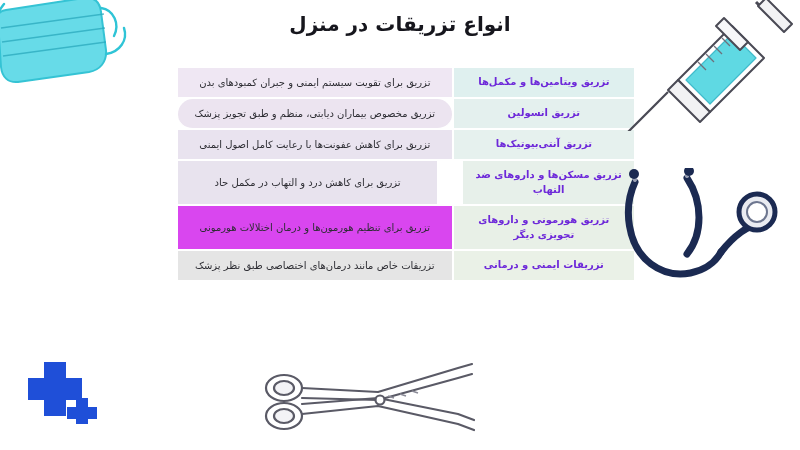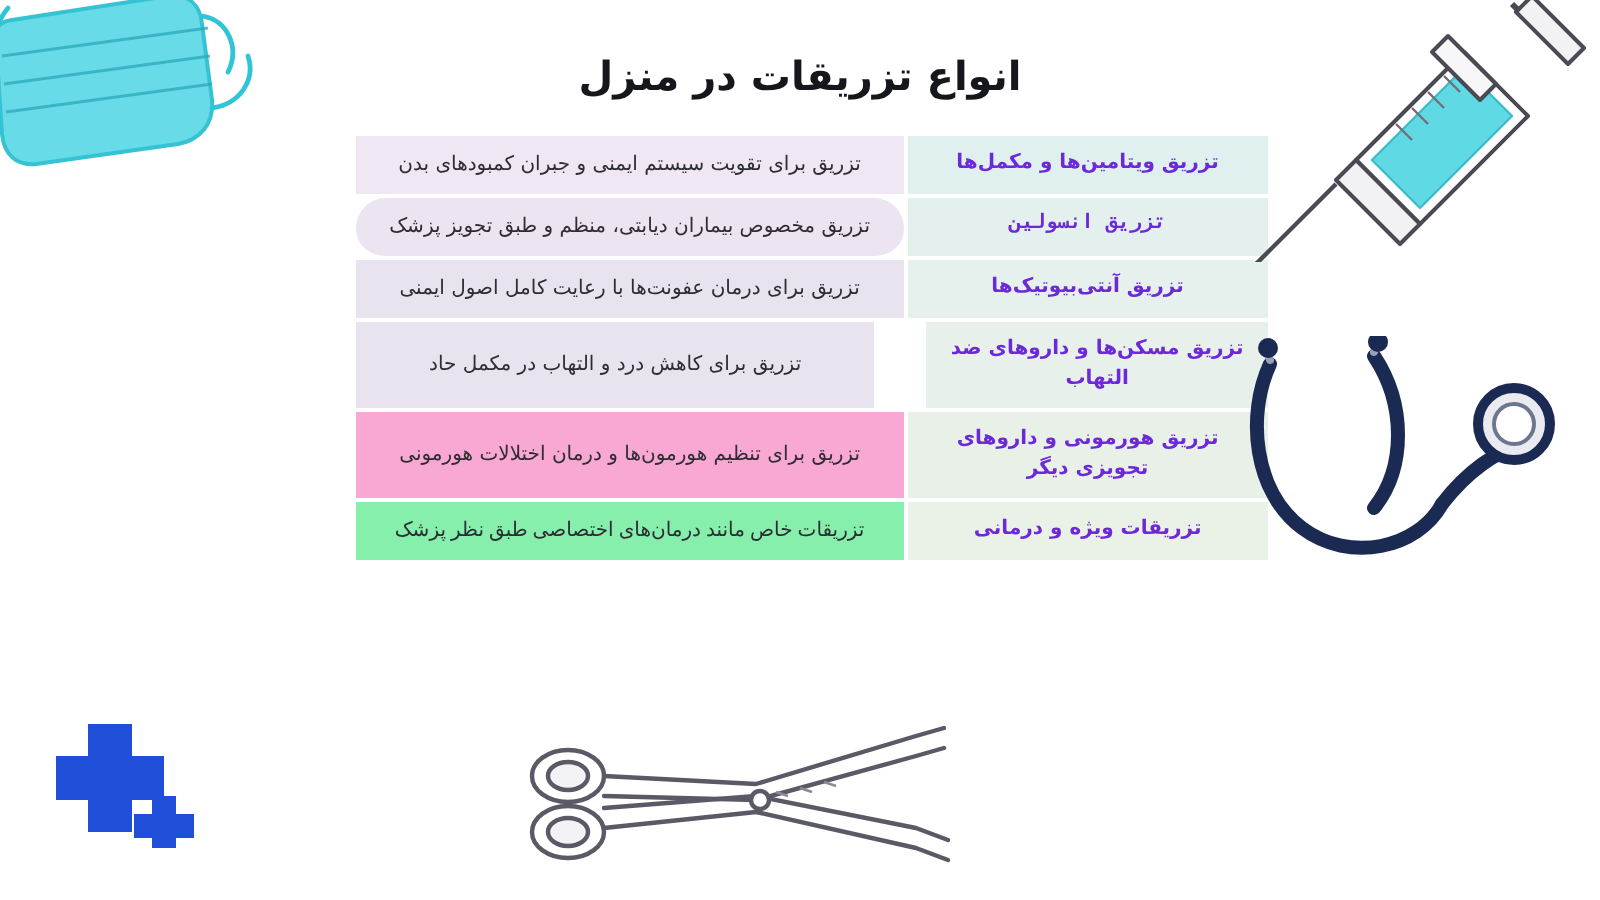--- a/index.html
+++ b/index.html
@@ -11,21 +11,21 @@
     height: 450px;
     background: #ffffff;
     font-family: "DejaVu Sans", "Liberation Sans", sans-serif;
     overflow: hidden;
     position: relative;
   }
 
   
   .title {
     position: absolute;
-    top: 26px;
+    top: 12px;
     left: 0;
     width: 100%;
     text-align: center;
     font-size: 20px;
     font-weight: bold;
     color: #16161d;
     letter-spacing: 0.3px;
     direction: rtl;
   }
 
@@ -70,30 +70,30 @@
     justify-content: center;
     text-align: left;
     font-size: 10px;
     color: #2d2d33;
     line-height: 1.5;
     border-bottom: 2px solid #ffffff;
     margin-left: 12px;
   }
   .r0 .cell-title { background: #dff0ef; }
   .r0 .cell-desc  { background: #efe7f3; }
-  .r1 .cell-title { background: #e4f0ee; font-family: Liberation Mono, monospace; }
+  .r1 .cell-title { background: #e4f0ee; }
   .r1 .cell-desc  { background: #ece4f0; border-radius: 15px; }
   .r2 .cell-title { background: #e6f1ee; }
   .r2 .cell-desc  { background: #e9e3ef; }
   .r3 .cell-title { background: #e7f0ea; margin-left: 24px; }
   .r3 .cell-desc  { background: #e8e3ee; }
   .r4 .cell-title { background: #e8f0e7; }
-  .r4 .cell-desc  { background: #f9a8d4; }
+  .r4 .cell-desc  { background: #d946ef; }
   .r5 .cell-title { background: #eaf1e7; }
-  .r5 .cell-desc  { background: #86efac; font-family: Liberation Serif, serif; }
+  .r5 .cell-desc  { background: #e5e5e5; }
 
   
   .art { position: absolute; pointer-events: none; }
   #mask-art     { top: -6px;  left: -12px; }
   #syringe-art  { top: -4px;  right: 4px; }
   #steth-art    { top: 168px; right: 8px; }
   #scissors-art { bottom: 2px; left: 258px; }
   #plus-art     { bottom: 26px; left: 18px; }
 </style>
 </head>
@@ -108,35 +108,35 @@
     <div class="cell-desc">تزریق برای تقویت سیستم ایمنی و جبران کمبودهای بدن</div>
   </div>
 
   <div class="row r1">
     <div class="cell-title">تزریق انسولین</div>
     <div class="cell-desc">تزریق مخصوص بیماران دیابتی، منظم و طبق تجویز پزشک</div>
   </div>
 
   <div class="row r2">
     <div class="cell-title">تزریق آنتی‌بیوتیک‌ها</div>
-    <div class="cell-desc">تزریق برای درمان عفونت‌ها با رعایت کامل اصول ایمنی</div>
+    <div class="cell-desc">تزریق برای کاهش عفونت‌ها با رعایت کامل اصول ایمنی</div>
   </div>
 
   <div class="row r3">
     <div class="cell-title">تزریق مسکن‌ها و داروهای ضد التهاب</div>
     <div class="cell-desc">تزریق برای کاهش درد و التهاب در مکمل حاد</div>
   </div>
 
   <div class="row r4">
     <div class="cell-title">تزریق هورمونی و داروهای تجویزی دیگر</div>
     <div class="cell-desc">تزریق برای تنظیم هورمون‌ها و درمان اختلالات هورمونی</div>
   </div>
 
   <div class="row r5">
-    <div class="cell-title">تزریقات ویژه و درمانی</div>
+    <div class="cell-title">تزریقات ایمنی و درمانی</div>
     <div class="cell-desc">تزریقات خاص مانند درمان‌های اختصاصی طبق نظر پزشک</div>
   </div>
 
 </div>
 
 <svg class="art" id="mask-art" width="150" height="130" viewBox="0 0 150 130">
   <g fill="none" stroke="#2fc4d6" stroke-width="2.4" stroke-linecap="round">
     <path d="M12 18 C2 30 4 52 14 62"></path>
     <path d="M16 10 C4 24 6 54 20 70"></path>
   </g>

